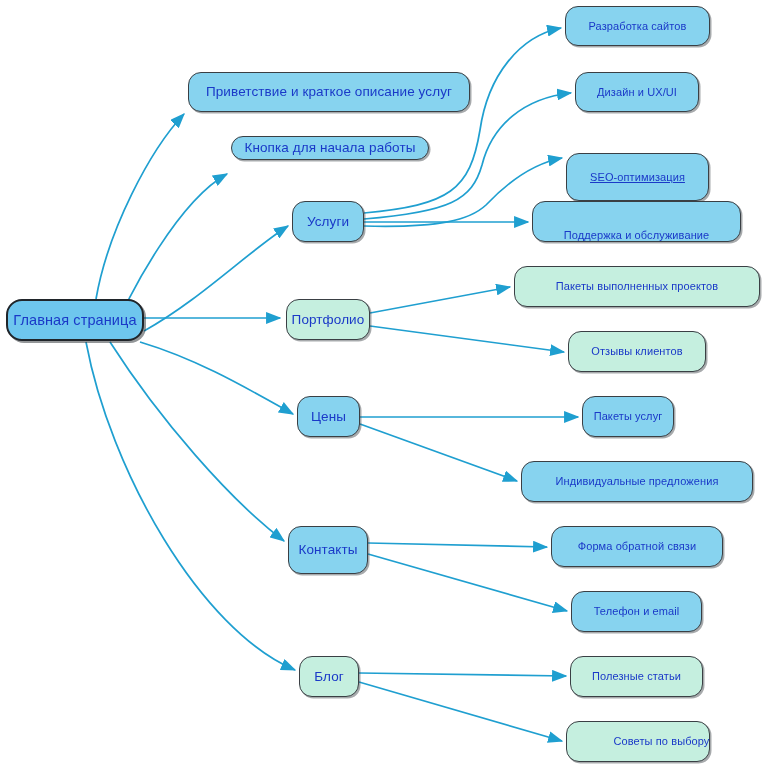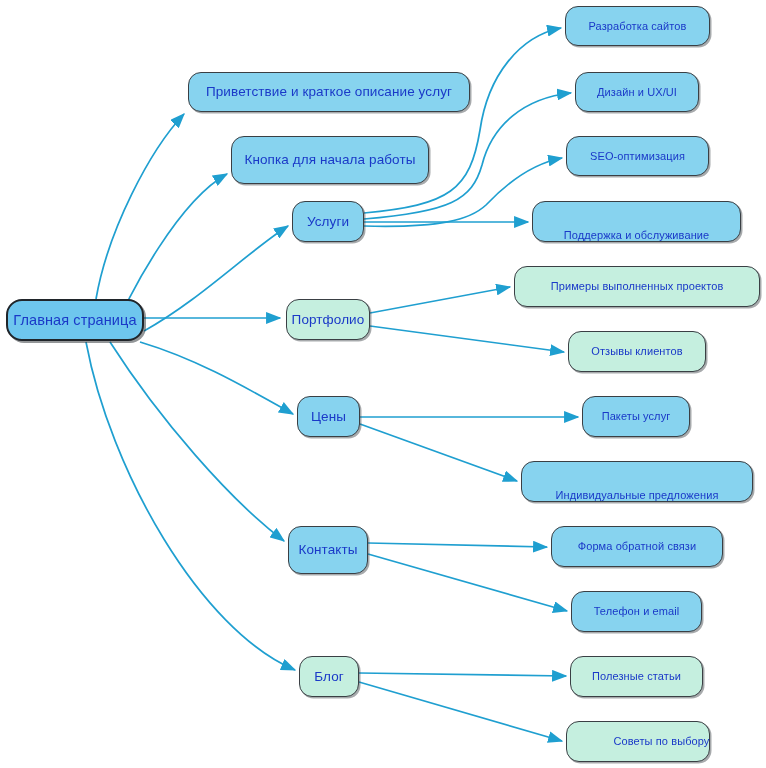--- a/index.html
+++ b/index.html
@@ -65,21 +65,21 @@
         <path d="M 359,682 L 562,741" fill="none" stroke="#1f9fd0" stroke-width="1.7" marker-end="url(#arrow)"></path>
       </g>
   </svg>
   <div id="nodes">
       <div class="node root" style="left: 6px; top: 299px; width: 138px; height: 42px; background: rgb(110, 198, 238); color: rgb(26, 57, 200);">
         <span>Главная страница</span>
       </div>
       <div class="node branch" style="left: 188px; top: 72px; width: 282px; height: 40px; background: rgb(135, 211, 239); color: rgb(26, 57, 200);">
         <span>Приветствие и краткое описание услуг</span>
       </div>
-      <div class="node branch" style="left: 231px; top: 136px; width: 198px; height: 48px; background: rgb(135, 211, 239); color: rgb(26, 57, 200);">
+      <div class="node branch" style="left: 231px; top: 136px; width: 198px; height: 24px; background: rgb(135, 211, 239); color: rgb(26, 57, 200);">
         <span>Кнопка для начала работы</span>
       </div>
       <div class="node branch" style="left: 292px; top: 201px; width: 72px; height: 41px; background: rgb(135, 211, 239); color: rgb(26, 57, 200);">
         <span>Услуги</span>
       </div>
       <div class="node branch" style="left: 286px; top: 299px; width: 84px; height: 41px; background: rgb(197, 239, 223); color: rgb(26, 57, 200);">
         <span>Портфолио</span>
       </div>
       <div class="node branch" style="left: 297px; top: 396px; width: 63px; height: 41px; background: rgb(135, 211, 239); color: rgb(26, 57, 200);">
         <span>Цены</span>
@@ -89,36 +89,36 @@
       </div>
       <div class="node branch" style="left: 299px; top: 656px; width: 60px; height: 41px; background: rgb(197, 239, 223); color: rgb(26, 57, 200);">
         <span>Блог</span>
       </div>
       <div class="node leaf" style="left: 565px; top: 6px; width: 145px; height: 40px; background: rgb(135, 211, 239); color: rgb(26, 57, 200);">
         <span>Разработка сайтов</span>
       </div>
       <div class="node leaf" style="left: 575px; top: 72px; width: 124px; height: 40px; background: rgb(135, 211, 239); color: rgb(26, 57, 200);">
         <span>Дизайн и UX/UI</span>
       </div>
-      <div class="node leaf" style="left: 566px; top: 136px; width: 143px; height: 40px; background: rgb(135, 211, 239); color: rgb(26, 57, 200);">
+      <div class="node leaf" style="left: 566px; top: 153px; width: 143px; height: 48px; background: rgb(135, 211, 239); color: rgb(26, 57, 200); text-decoration: underline;">
         <span>SEO-оптимизация</span>
       </div>
       <div class="node leaf" style="left: 532px; top: 201px; width: 209px; height: 41px; background: rgb(135, 211, 239); color: rgb(26, 57, 200); align-items: flex-end;">
         <span>Поддержка и обслуживание</span>
       </div>
       <div class="node leaf" style="left: 514px; top: 266px; width: 246px; height: 41px; background: rgb(197, 239, 223); color: rgb(26, 57, 200);">
-        <span>Примеры выполненных проектов</span>
+        <span>Пакеты выполненных проектов</span>
       </div>
       <div class="node leaf" style="left: 568px; top: 331px; width: 138px; height: 41px; background: rgb(197, 239, 223); color: rgb(26, 57, 200);">
         <span>Отзывы клиентов</span>
       </div>
-      <div class="node leaf" style="left: 582px; top: 396px; width: 108px; height: 41px; background: rgb(135, 211, 239); color: rgb(26, 57, 200);">
+      <div class="node leaf" style="left: 582px; top: 396px; width: 92px; height: 41px; background: rgb(135, 211, 239); color: rgb(26, 57, 200);">
         <span>Пакеты услуг</span>
       </div>
-      <div class="node leaf" style="left: 521px; top: 461px; width: 232px; height: 41px; background: rgb(135, 211, 239); color: rgb(26, 57, 200); align-items: flex-end;">
+      <div class="node leaf" style="left: 521px; top: 461px; width: 232px; height: 41px; background: rgb(135, 211, 239); color: rgb(26, 57, 200);">
         <span>Индивидуальные предложения</span>
       </div>
       <div class="node leaf" style="left: 551px; top: 526px; width: 172px; height: 41px; background: rgb(135, 211, 239); color: rgb(26, 57, 200);">
         <span>Форма обратной связи</span>
       </div>
       <div class="node leaf" style="left: 571px; top: 591px; width: 131px; height: 41px; background: rgb(135, 211, 239); color: rgb(26, 57, 200);">
         <span>Телефон и email</span>
       </div>
       <div class="node leaf" style="left: 570px; top: 656px; width: 133px; height: 41px; background: rgb(197, 239, 223); color: rgb(26, 57, 200);">
         <span>Полезные статьи</span>

